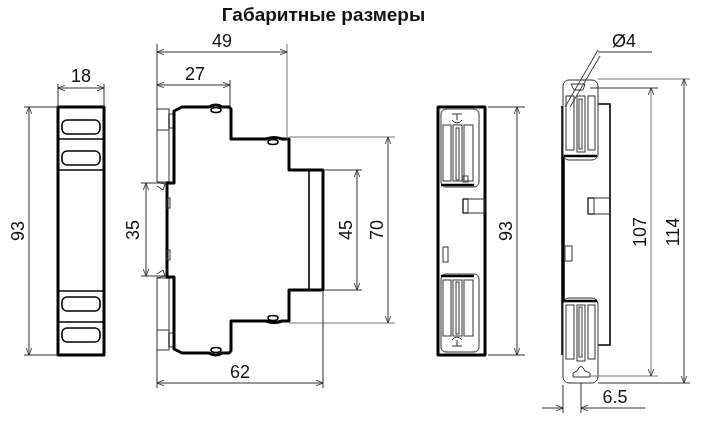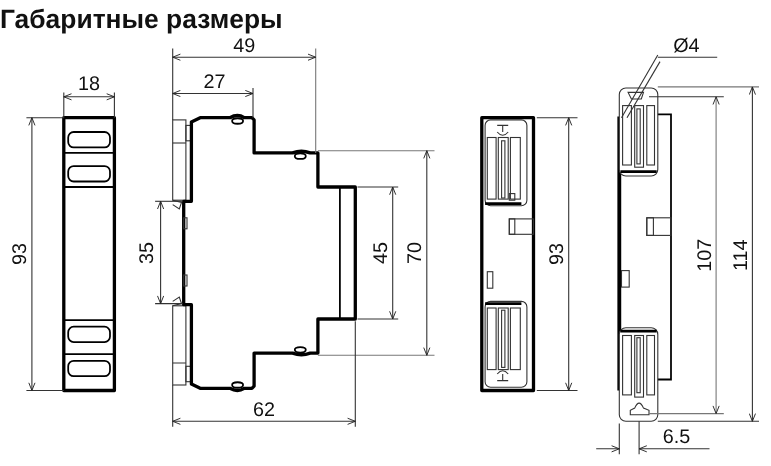--- a/index.html
+++ b/index.html
@@ -1,17 +1,17 @@
 <!DOCTYPE html>
 <html><head>
 <meta charset="utf-8">
 <style>
   html, body { margin: 0; padding: 0; background: #ffffff; }
   body { width: 701px; height: 424px; overflow: hidden; position: relative; font-family: "Liberation Sans", sans-serif; }
-  .title { position: absolute; left: 0; top: 4px; width: 647px; font-weight: bold; font-size: 24px; color: #111; font-family: "Liberation Sans", sans-serif; }
+  .title { position: absolute; left: 0; top: 4px; width: 647px; text-align: center; font-weight: bold; font-size: 19px; color: #111; font-family: "Liberation Sans", sans-serif; }
   svg { position: absolute; left: 0; top: 0; }
   .dim { font-family: "Liberation Sans", sans-serif; font-size: 18px; fill: #111; }
   .thick { stroke: #000; stroke-width: 3; fill: none; stroke-linejoin: round; }
   .med { stroke: #000; stroke-width: 1.6; fill: none; }
   .thin { stroke: #333; stroke-width: 1; fill: none; }
   .grey { stroke: #777; stroke-width: 1; fill: none; }
   .fillw { fill: #fff; }
 </style>
 </head>
 <body>

